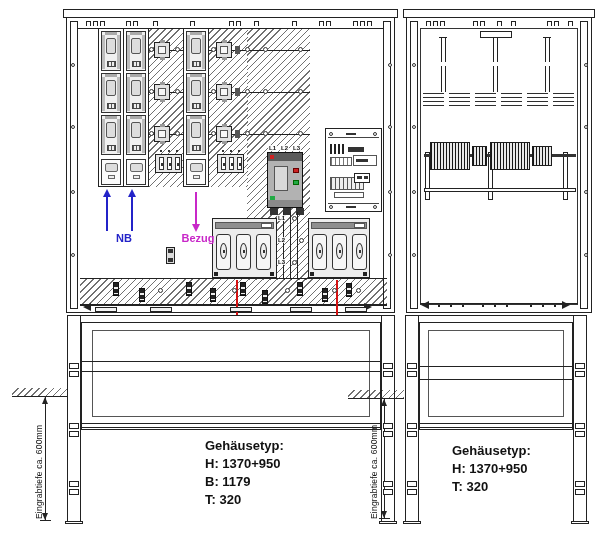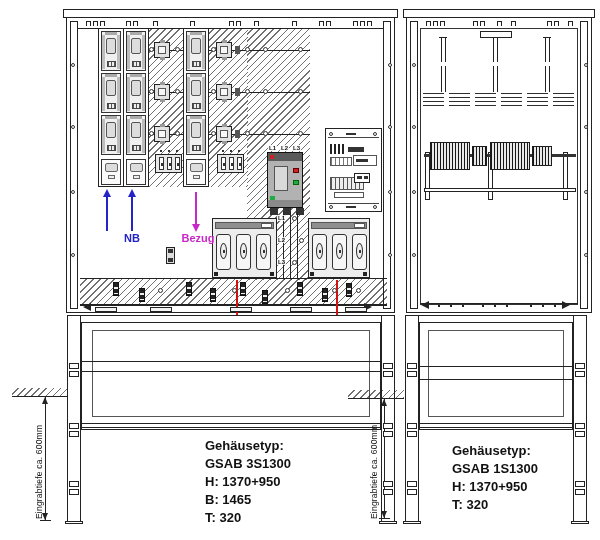--- a/index.html
+++ b/index.html
@@ -117,21 +117,21 @@
 
   <div class="hatch" style="left:80px;top:278px;width:307px;height:27px;border-top:1px solid #222;border-bottom:1px solid #222"></div>
   <div class="lineH" style="left:80px;top:305px;width:307px"></div>
   <div class="tri-l" style="left:83px;top:303px"></div>
   <div class="tri-r" style="left:364px;top:303px"></div>
 
   <div class="a blue" style="left:106px;top:197px;width:2px;height:34px"></div>
   <div class="ah-up" style="left:103px;top:189px;border-bottom-color:#2323c8"></div>
   <div class="a blue" style="left:131px;top:197px;width:2px;height:34px"></div>
   <div class="ah-up" style="left:128px;top:189px;border-bottom-color:#2323c8"></div>
-  <div class="lbl" style="left:108px;top:233px;width:32px;text-align:right;font-size:11px;color:#2323c8">NB</div>
+  <div class="lbl" style="left:108px;top:233px;width:32px;text-align:center;font-size:11px;color:#2323c8">NB</div>
 
   <div class="a magenta" style="left:195px;top:192px;width:2px;height:32px"></div>
   <div class="ah-dn" style="left:192px;top:224px;border-top-color:#c828c8"></div>
   <div class="lbl" style="left:178px;top:233px;width:40px;text-align:center;font-size:11px;color:#c828c8">Bezug</div>
 
   <div class="a red" style="left:236px;top:280px;width:2px;height:43px"></div>
   <div class="ah-dn" style="left:233px;top:323px;border-top-color:#d41111"></div>
   <div class="lbl" style="left:222px;top:332px;width:30px;text-align:center;font-size:11px">PV</div>
   <div class="a red" style="left:336px;top:280px;width:2px;height:43px"></div>
   <div class="ah-dn" style="left:333px;top:323px;border-top-color:#d41111"></div>
@@ -189,28 +189,26 @@
   <div class="vtext" style="left:34px;top:519px">Eingrabtiefe ca. 600mm</div>
 
   <div class="lineV" style="left:384px;top:399px;height:119px"></div>
   <div class="dim-up" style="left:381px;top:399px"></div>
   <div class="dim-dn" style="left:381px;top:511px"></div>
   <div class="lineH" style="left:379px;top:518px;width:11px"></div>
   <div class="vtext" style="left:369px;top:519px">Eingrabtiefe ca. 600mm</div>
 
   <div class="spec" style="left:205px;top:437px">
     <div>Gehäusetyp:</div>
-    <div>GSAB 3S1300</div>
     <div>H: 1370+950</div>
-    <div>B: 1465</div>
+    <div>B: 1179</div>
     <div>T: 320</div>
   </div>
   <div class="spec" style="left:452px;top:442px">
     <div>Gehäusetyp:</div>
-    <div>GSAB 1S1300</div>
     <div>H: 1370+950</div>
     <div>T: 320</div>
   </div>
 <div style="position: absolute; left: 98px; top: 28px; width: 26px; height: 159px; border: 1px solid rgb(34, 34, 34); background: rgb(255, 255, 255);">
       <div style="position: absolute; left: 2px; top: 2px; width: 20px; height: 40px; border: 1px solid rgb(51, 51, 51); background: rgb(240, 240, 240);">
         <div style="position: absolute; left: 0px; top: 3px; width: 3px; height: 34px; background: rgb(189, 189, 189);"></div>
         <div style="position: absolute; right: 0px; top: 3px; width: 3px; height: 34px; background: rgb(189, 189, 189);"></div>
         <div style="position: absolute; left: 3px; top: 0px; width: 12px; height: 3px; background: rgb(170, 170, 170);"></div>
         <div style="position: absolute; left: 4px; top: 6px; width: 10px; height: 16px; background: rgb(221, 221, 221); border: 1px solid rgb(85, 85, 85); border-radius: 2px;"></div>
         <div style="position: absolute; left: 5px; top: 29px; width: 9px; height: 6px; border: 1px solid rgb(68, 68, 68); background: repeating-linear-gradient(90deg, rgb(85, 85, 85) 0px, rgb(85, 85, 85) 1px, rgb(238, 238, 238) 1px, rgb(238, 238, 238) 3px);"></div>

